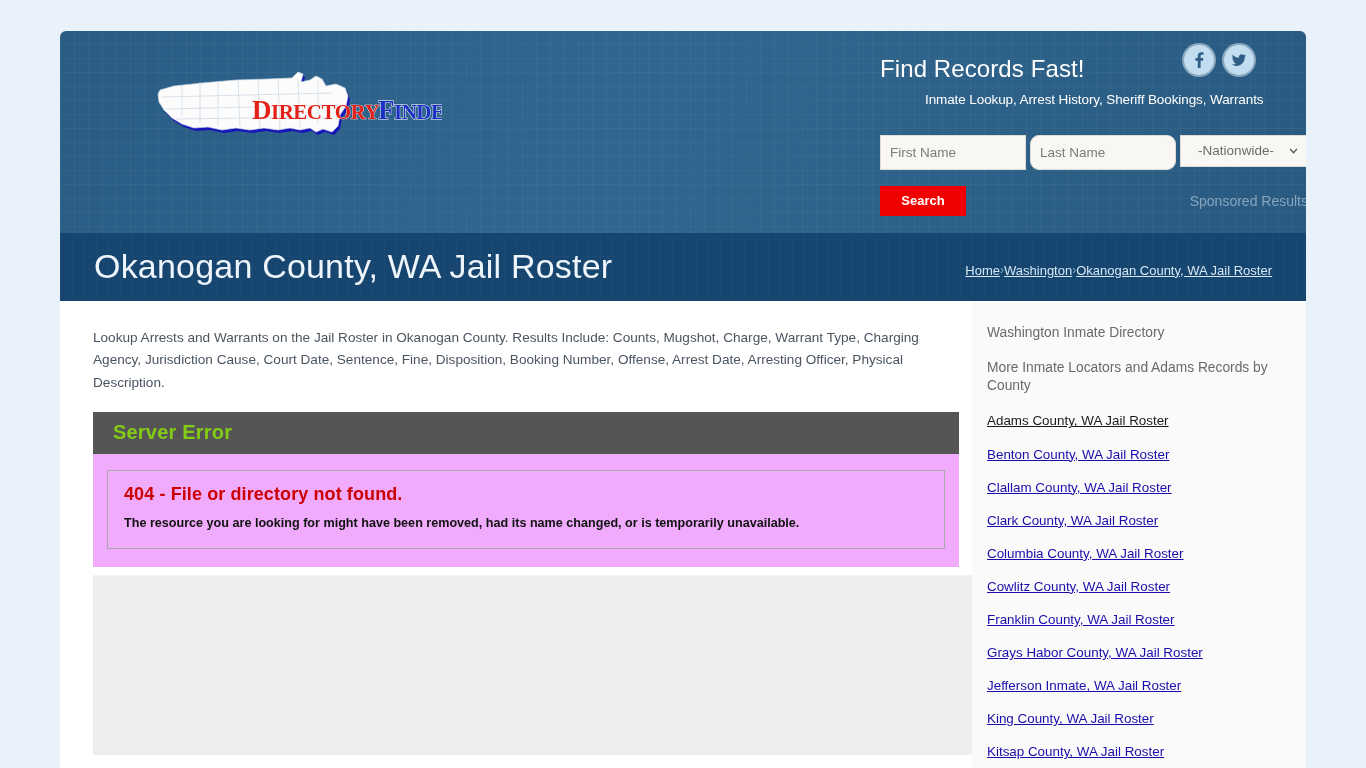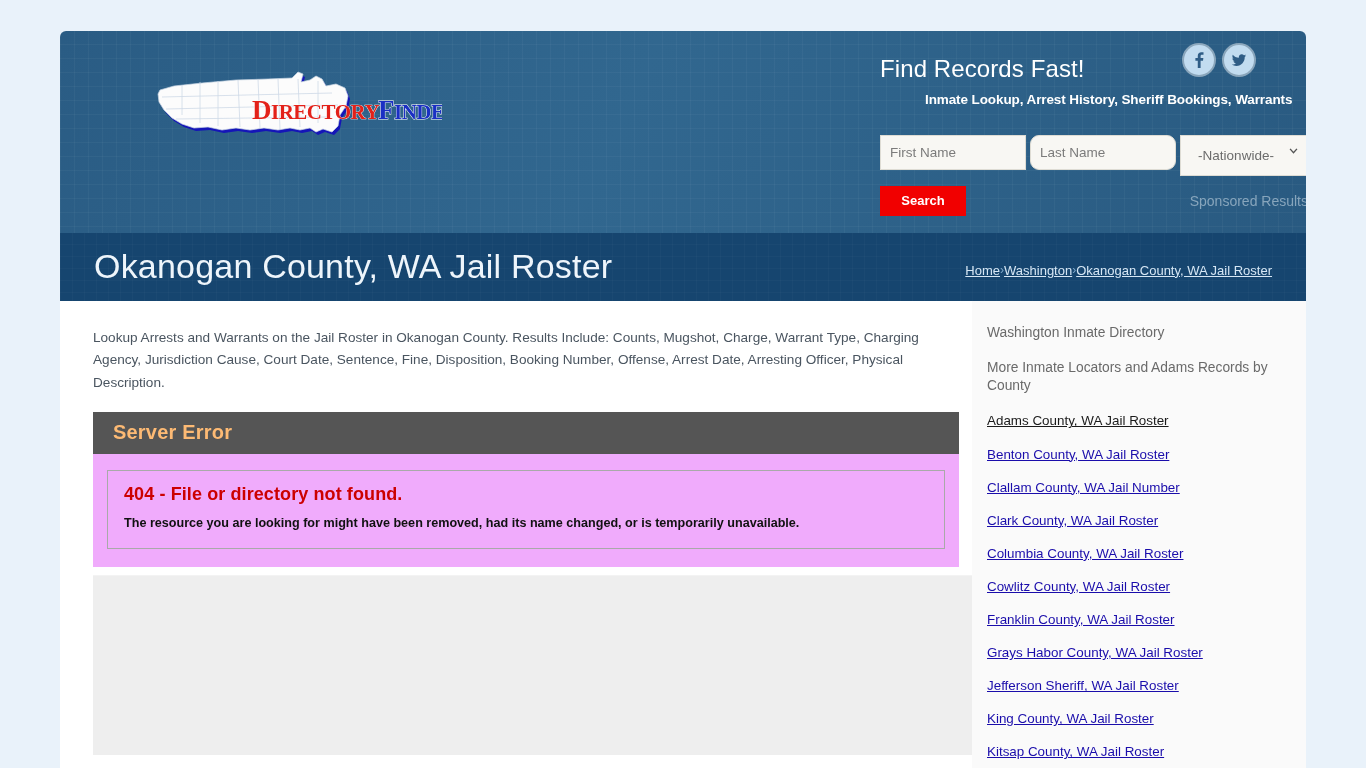--- a/index.html
+++ b/index.html
@@ -88,21 +88,21 @@
   .hr-title {
     font-size: 24px;
     font-weight: normal;
     color: #ffffff;
     letter-spacing: 0.1px;
     line-height: 1.15;
   }
   .hr-sub {
     margin-top: 9px;
     font-size: 13.5px;
-    font-weight: bold;
+    font-weight: normal;
     color: #ffffff;
     letter-spacing: -0.1px;
     padding-left: 45px;
   }
 
   .search-row {
     margin-top: 28px;
     display: flex;
     gap: 4px;
   }
@@ -119,21 +119,21 @@
   .field::placeholder { color: #7b7b7b; }
   #first-name { width: 146px; }
   #last-name  { width: 146px; border-radius: 9px; }
   .select-wrap {
     position: relative;
     width: 128px;
     height: 35px;
   }
   .select-box {
     width: 128px;
-    height: 41px;
+    height: 32px;
     background: #f8f7f3;
     border: 1px solid #dedcd4;
     font-size: 13.5px;
     color: #6c6c6c;
     display: flex;
     align-items: center;
     justify-content: center;
     padding-right: 16px;
     cursor: pointer;
   }
@@ -221,21 +221,21 @@
     line-height: 1.65;
     color: #4a5560;
   }
 
   .error-panel {
     margin-top: 18px;
     width: 866px;
   }
   .error-head {
     background: #555555;
-    color: #fdba74;
+    color: #84cc16;
     font-size: 20px;
     font-weight: bold;
     padding: 9px 0 10px 20px;
     letter-spacing: 0.2px;
   }
   .error-body {
     background: #f0abfc;
     padding: 16px 14px 18px 14px;
   }
   .error-box {
@@ -390,27 +390,27 @@
 
         <div class="iframe-filler"></div>
       </div>
 
       <aside class="sidebar">
         <div class="side-heading">Washington Inmate Directory</div>
         <div class="side-sub">More Inmate Locators and Adams Records by County</div>
         <div class="side-links" id="sidebar-links">
             <a class="side-link visited" href="#">Adams County, WA Jail Roster</a>
             <a class="side-link" href="#">Benton County, WA Jail Roster</a>
-            <a class="side-link" href="#">Clallam County, WA Jail Number</a>
+            <a class="side-link" href="#">Clallam County, WA Jail Roster</a>
             <a class="side-link" href="#">Clark County, WA Jail Roster</a>
             <a class="side-link" href="#">Columbia County, WA Jail Roster</a>
             <a class="side-link" href="#">Cowlitz County, WA Jail Roster</a>
             <a class="side-link" href="#">Franklin County, WA Jail Roster</a>
             <a class="side-link" href="#">Grays Habor County, WA Jail Roster</a>
-            <a class="side-link" href="#">Jefferson Sheriff, WA Jail Roster</a>
+            <a class="side-link" href="#">Jefferson Inmate, WA Jail Roster</a>
             <a class="side-link" href="#">King County, WA Jail Roster</a>
             <a class="side-link" href="#">Kitsap County, WA Jail Roster</a>
           </div>
       </aside>
 
     </div>
   </div>
 </div>
 
 </body></html>

